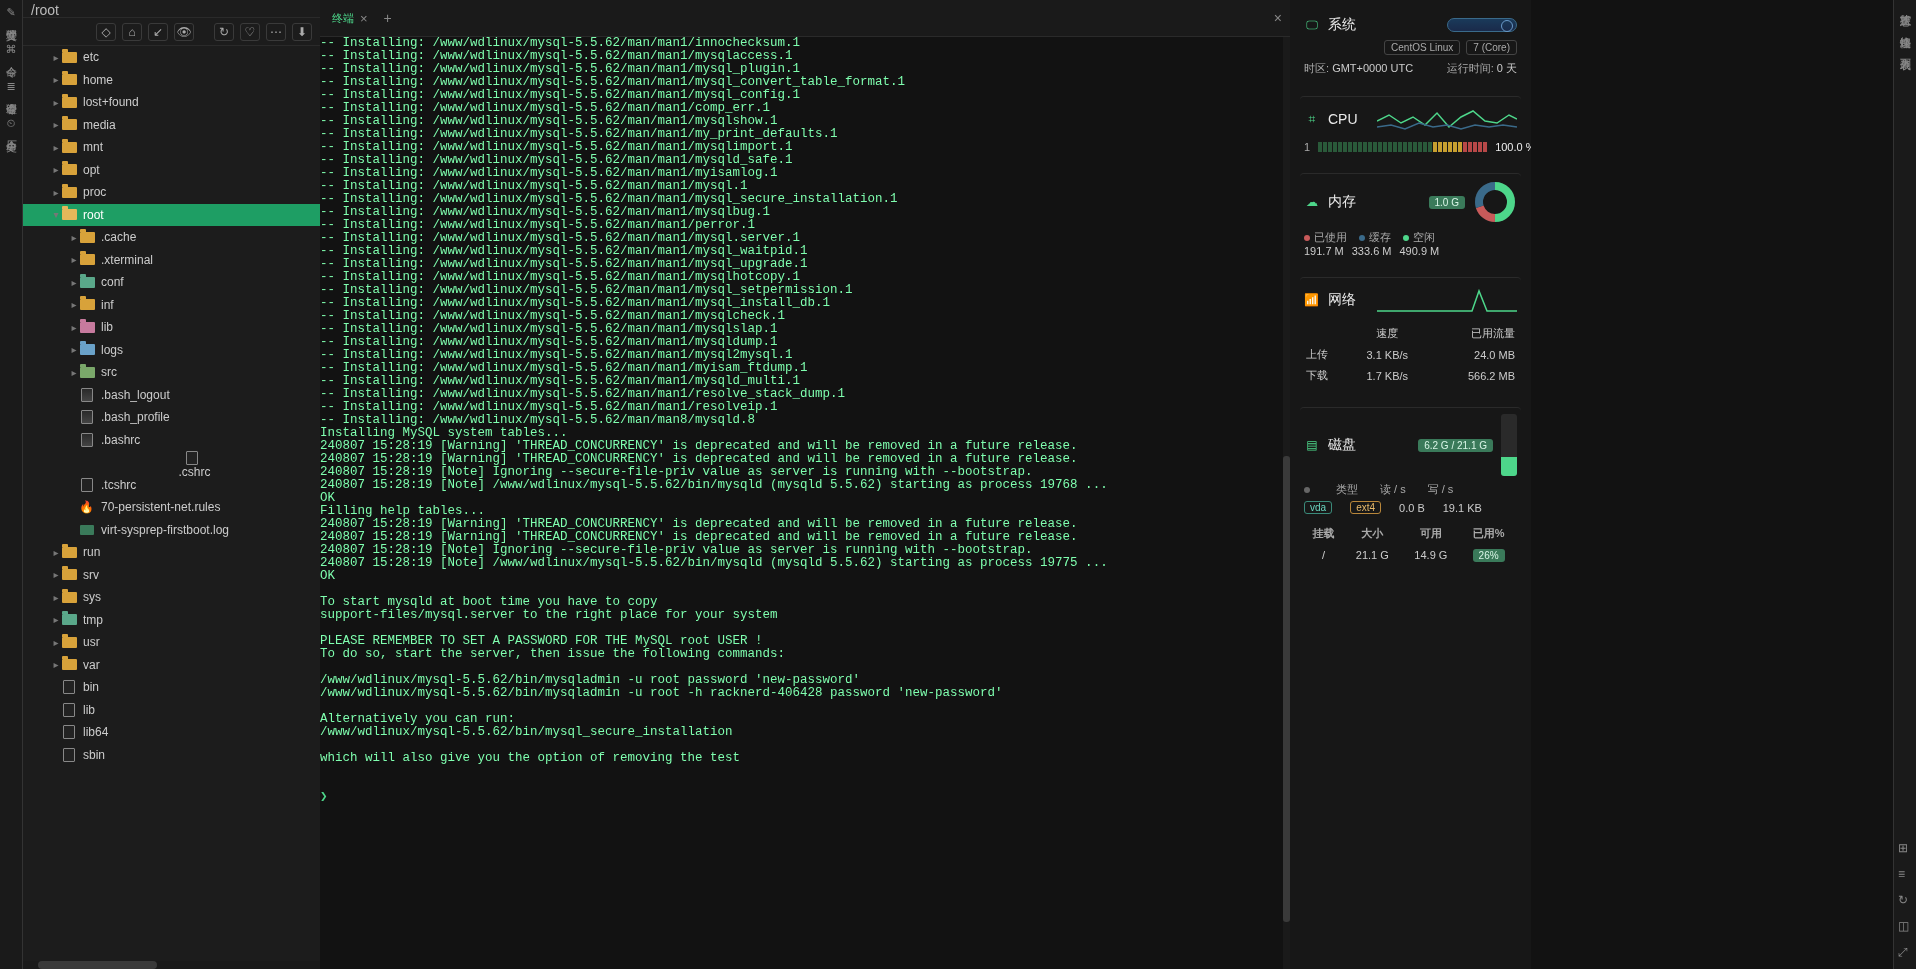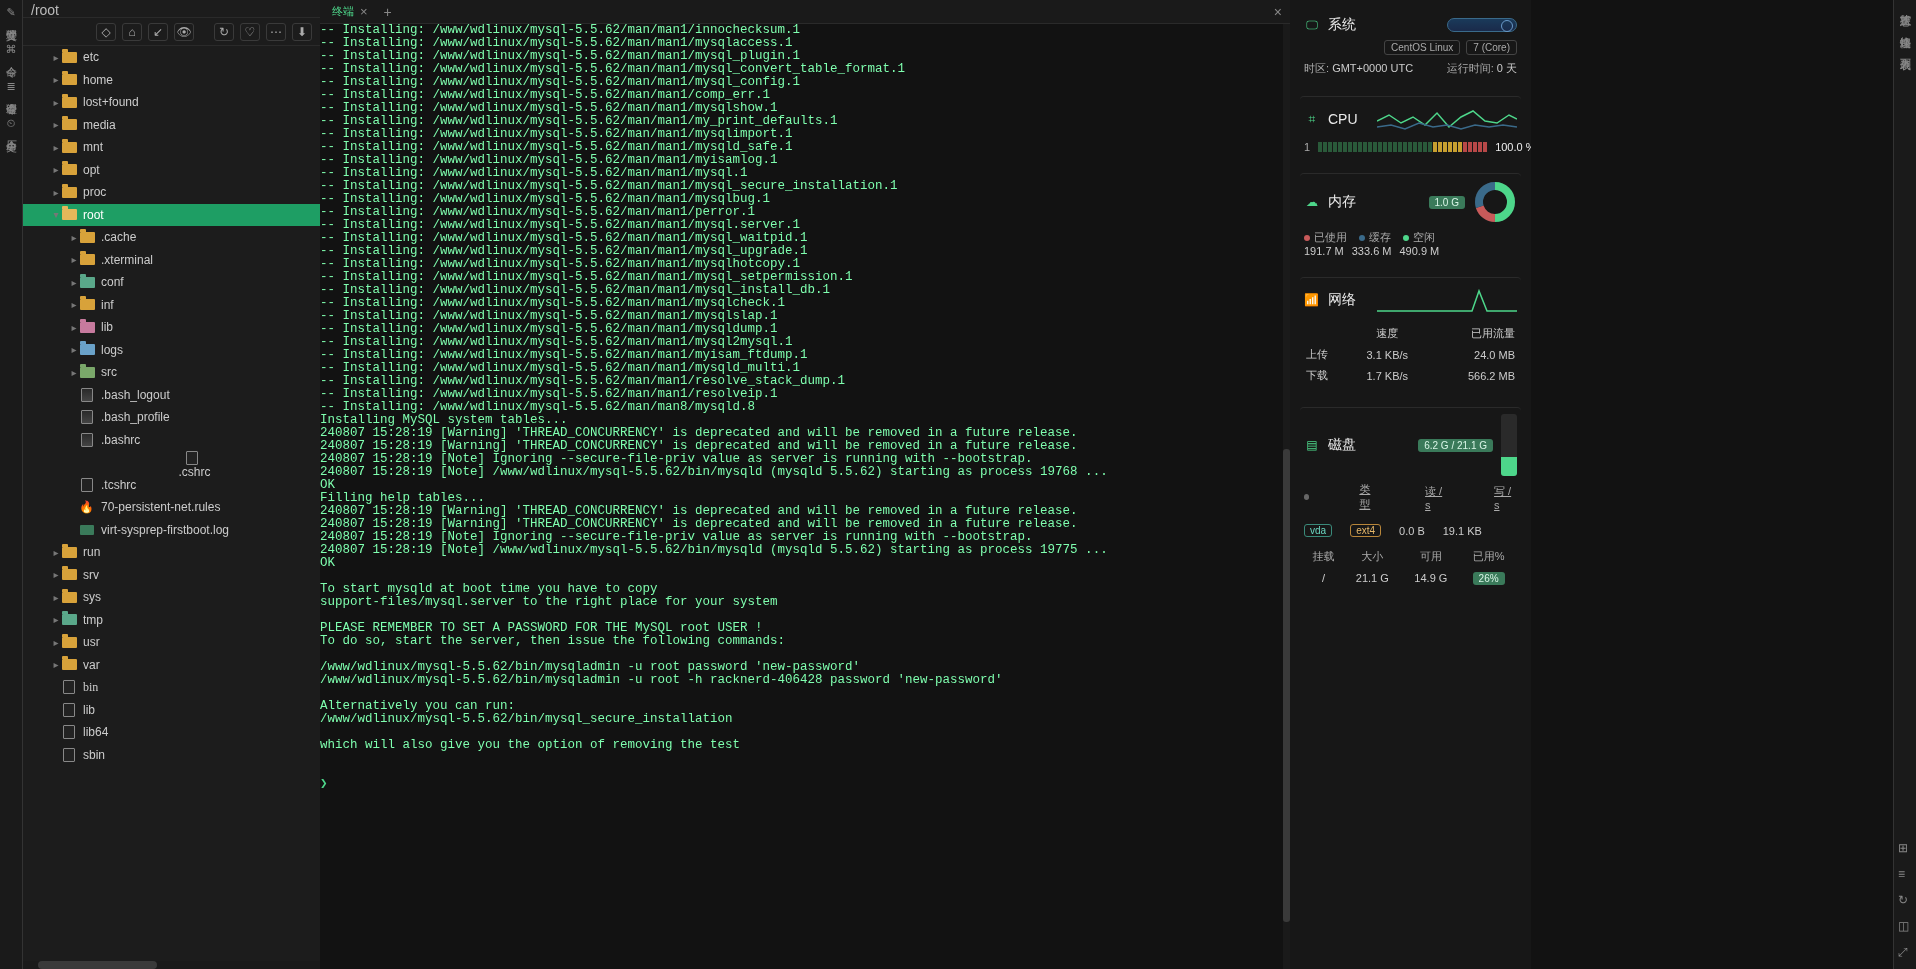--- a/index.html
+++ b/index.html
@@ -35,21 +35,21 @@
 .folder-green { width:15px; height:11px; background:#7aa86a; border-radius:1px; position:relative; }
 .folder-green::before{content:"";position:absolute;top:-3px;left:0;width:6px;height:3px;background:#7aa86a;border-radius:1px 1px 0 0;}
 .file-icon-doc { width:12px; height:14px; border:1px solid #888; border-radius:1px; background:#222; }
 .file-icon-sh { width:12px; height:14px; border:1px solid #888; border-radius:1px; background:linear-gradient(#2a2a2a,#444);}
 .file-icon-flame { color:#e87a2a; font-size:12px; }
 .file-icon-log { width:14px; height:10px; background:#3a7a5a; border-radius:1px; }
 .hscroll { height:8px; background:#1a1a1a; }
 .hscroll .thumb{ width:40%; height:100%; background:#3a3a3a; border-radius:4px; margin-left:5%; }
 
 .terminal-panel { position:absolute; left:320px; top:0; width:970px; height:100%; background:#121212; display:flex; flex-direction:column; }
-.tabbar { height:24px; display:flex; align-items:center; background:#1a1a1a; border-bottom:1px solid #2a2a2a; padding-left:4px; gap:8px;}
+.tabbar { height:37px; display:flex; align-items:center; background:#1a1a1a; border-bottom:1px solid #2a2a2a; padding-left:4px; gap:8px;}
 .tab { display:flex; align-items:center; gap:6px; padding:0 8px; height:100%; font-size:11px; color:#4dd68a; cursor:pointer;}
 .tab .close { color:#888; font-size:13px; }
 .tab-add { color:#888; font-size:14px; cursor:pointer; }
 .tabbar .tab-close-right { margin-left:auto; color:#888; font-size:14px; padding-right:8px; cursor:pointer;}
 .term-body { flex:1; padding:0 8px 0 0; font-family:"Consolas","Courier New",monospace; font-size:12.5px; line-height:13px; color:#7fffaf; white-space:pre; overflow:hidden; position:relative;}
 .prompt { color:#4dd68a; }
 .vscroll { position:absolute; right:0; top:0; width:7px; height:100%; background:#1a1a1a; }
 .vscroll .thumb{ position:absolute; left:0; width:100%; background:#3a3a3a; border-radius:3px; }
 
 .dashboard { position:absolute; left:1290px; top:0; width:241px; height:100%; background:#171717; padding:10px 10px; display:flex; flex-direction:column; gap:10px; overflow:hidden;}
@@ -68,21 +68,21 @@
 .donut { width:44px; height:44px; }
 .mem-legend .dot { width:6px;height:6px;border-radius:50%; display:inline-block; margin-right:4px;}
 .net-table { width:100%; font-size:11px; color:#ccc; }
 .net-table td { padding:2px 0; }
 .disk-bar-wrap{ width:16px; height:62px; background:#2a2a2a; border-radius:3px; position:relative; overflow:hidden;}
 .disk-bar-fill{ position:absolute; bottom:0; left:0; width:100%; background:#4dd68a; }
 .badge-green{ background:#3a7a5a; color:#d8f5e6; padding:1px 6px; border-radius:3px; font-size:10px;}
 .badge-orange{ border:1px solid #b8863a;color:#e6b86a;padding:0px 5px;border-radius:3px;font-size:10px;}
 .badge-teal{ border:1px solid #3a8a7a;color:#6ad6c0;padding:0px 5px;border-radius:3px;font-size:10px;}
 .disk-table { width:100%; font-size:11px; border-collapse:collapse; }
-.disk-table th { color:#aaa; font-weight:normal; text-align:center; padding:4px 0;}
+.disk-table th { color:#aaa; font-weight:bold; text-align:center; padding:4px 0;}
 .disk-table td { text-align:center; padding:4px 0; color:#ccc;}
 .search-pill{ width:70px; height:14px; border:1px solid #3a6a8a; border-radius:8px; background:linear-gradient(#1a3a5a,#1a2a4a); position:relative;}
 .search-pill::after{content:"";position:absolute;right:3px;top:1px;width:10px;height:10px;border:1px solid #6a9ac9;border-radius:50%;}
 .grey-dot{width:6px;height:6px;border-radius:50%;background:#666;display:inline-block;margin-right:4px;}
 </style>
 </head>
 <body>
 
 <div class="left-rail">
   <div class="rail-item">
@@ -318,21 +318,21 @@
         </span>
         <span>usr</span>
       </div>
       <div class="tree-row" style="padding-left: 28px;">
         <span class="caret">▸</span>
         <span class="icon">
           <div class="folder-icon"></div>
         </span>
         <span>var</span>
       </div>
-      <div class="tree-row" style="padding-left: 28px; font-family: Liberation Serif, serif;">
+      <div class="tree-row" style="padding-left: 28px;">
         <span class="caret"></span>
         <span class="icon">
           <div class="file-icon-doc"></div>
         </span>
         <span>bin</span>
       </div>
       <div class="tree-row" style="padding-left: 28px;">
         <span class="caret"></span>
         <span class="icon">
           <div class="file-icon-doc"></div>
@@ -553,21 +553,21 @@
 
   <div class="dash-section">
     <div class="sec-head">
       <span class="sec-icon">▤</span>
       <span class="sec-title">磁盘</span>
       <span class="badge-green">6.2 G / 21.1 G</span>
       <div class="disk-bar-wrap">
           <div class="disk-bar-fill" style="height:30%"></div>
         </div>
     </div>
-    <div class="row" style="gap:46px;margin-bottom:12px;text-decoration:underline;">
+    <div class="row" style="gap:22px;margin-bottom:4px;">
       <span class="grey-dot"></span>
       <span>类型</span>
       <span>读 / s</span>
       <span>写 / s</span>
     </div>
     <div class="row" style="gap:18px;">
       <span class="badge-teal">vda</span>
       <span class="badge-orange">ext4</span>
       <span style="color:#ccc">0.0 B</span>
       <span style="color:#ccc">19.1 KB</span>

